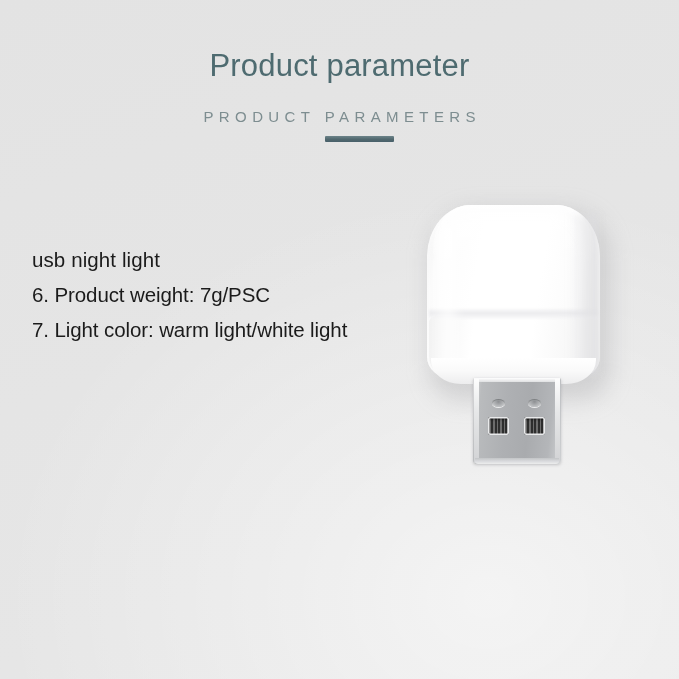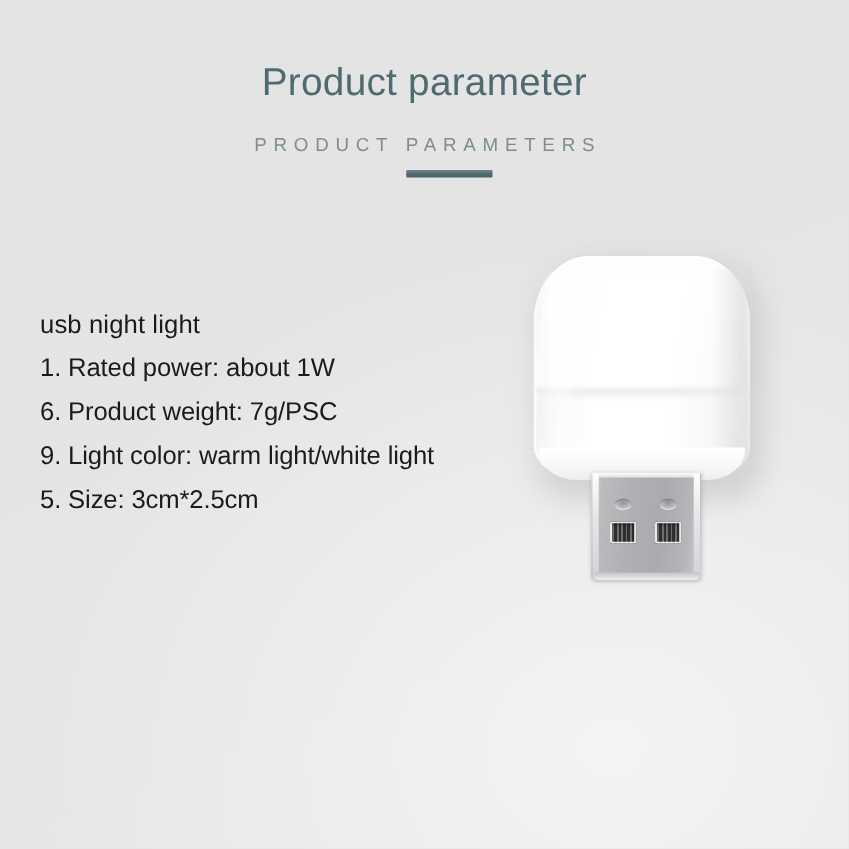--- a/index.html
+++ b/index.html
@@ -284,24 +284,22 @@
 <div id="page">
 
   <div class="header">
     <div class="title">Product parameter</div>
     <div class="subtitle">PRODUCT PARAMETERS</div>
     <div class="accent-bar"></div>
   </div>
 
   <div class="spec-list">
     <div class="spec-line lead">usb night light</div>
-    <div class="spec-line">1. Rated power: about 1W</div>
     <div class="spec-line">6. Product weight: 7g/PSC</div>
-    <div class="spec-line">9. Light color: warm light/white light</div>
-    <div class="spec-line">5. Size: 3cm*2.5cm</div>
+    <div class="spec-line">7. Light color: warm light/white light</div>
   </div>
 
   <div class="product">
     <div class="prod-shadow"></div>
     <div class="lamp-body"></div>
     <div class="lamp-cap"></div>
     <div class="lamp-skirt"></div>
     <div class="lamp-seam"></div>
     <div class="lamp-gloss-l"></div>
     <div class="lamp-edge-r"></div>

